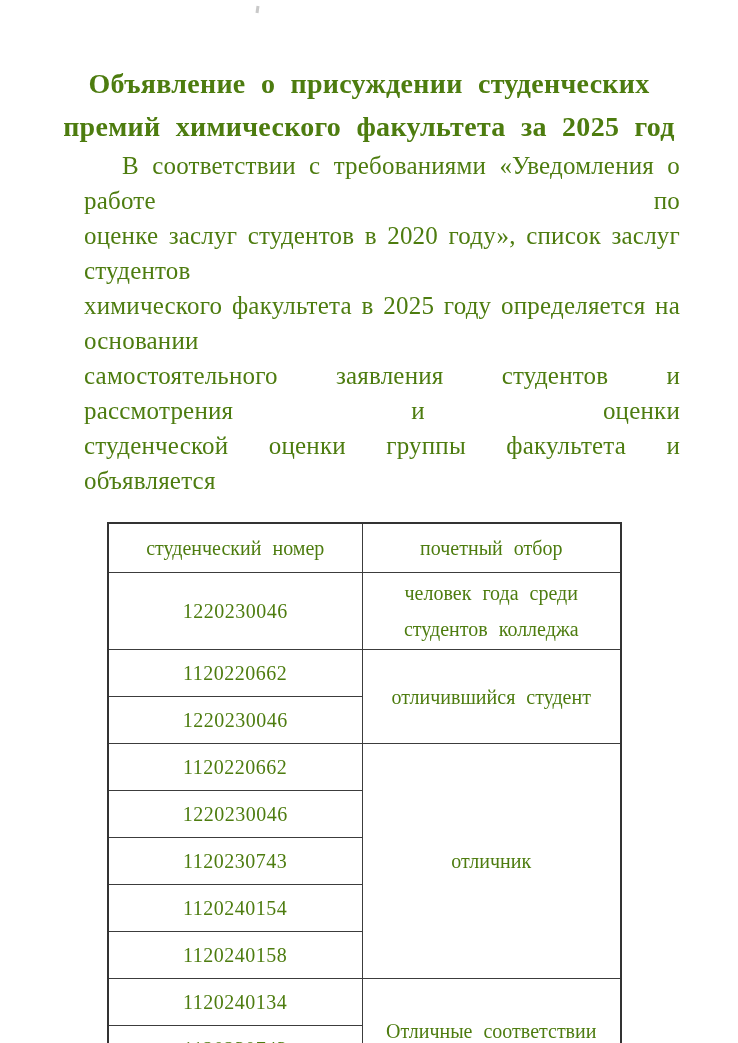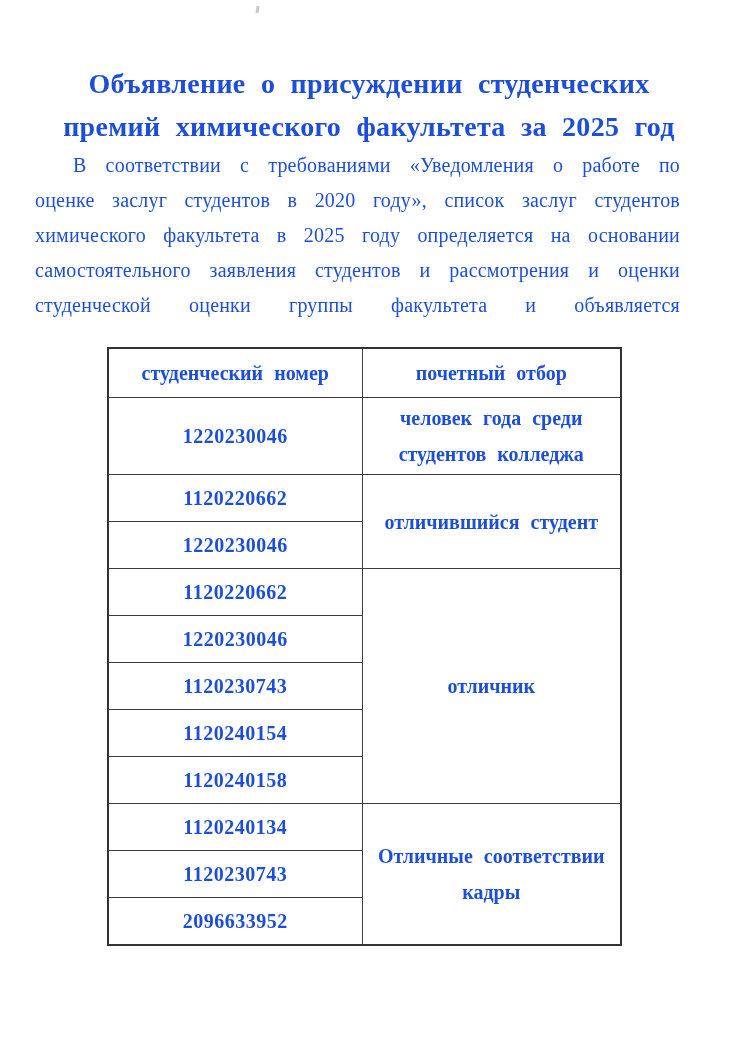--- a/index.html
+++ b/index.html
@@ -8,21 +8,21 @@
     background: #e8e8e8;
   }
   .page {
     position: relative;
     width: 738px;
     height: 1043px;
     margin: 0 auto;
     background: #ffffff;
     overflow: hidden;
     font-family: "Liberation Serif", "DejaVu Serif", serif;
-    color: #1d4ed8;
+    color: #4d7c0f;
   }
   .speck {
     position: absolute;
     left: 256px;
     top: 6px;
     width: 3px;
     height: 7px;
     background: #c9c9c9;
     transform: rotate(8deg);
   }
@@ -32,22 +32,22 @@
     font-size: 28px;
     font-weight: bold;
     line-height: 43px;
     word-spacing: 8px;
     letter-spacing: 0.3px;
   }
   .doc-title .title-line {
     display: block;
   }
   .intro {
-    margin: 0 58px 0 35px;
-    font-size: 20px;
+    margin: 0 58px 0 84px;
+    font-size: 25px;
     line-height: 35px;
     letter-spacing: 0.2px;
   }
   .pline.just {
     text-align: justify;
     text-align-last: justify;
   }
   .pline.indent {
     text-indent: 38px;
   }
@@ -62,21 +62,20 @@
     width: 513px;
     font-size: 20px;
   }
   table.awards td {
     border: 1.5px solid #3c3c3c;
     text-align: center;
     vertical-align: middle;
     word-spacing: 6px;
     padding: 2px 2px;
     overflow: hidden;
-    font-weight: bold;
   }
   table.awards {
     border: 2px solid #333333;
   }
   col.c1 { width: 254px; }
   col.c2 { width: 259px; }
   tr.hrow td { height: 44px; }
   td.num { height: 42px; letter-spacing: 0.5px; word-spacing: 0; }
   td.award { line-height: 36px; }
 </style>

